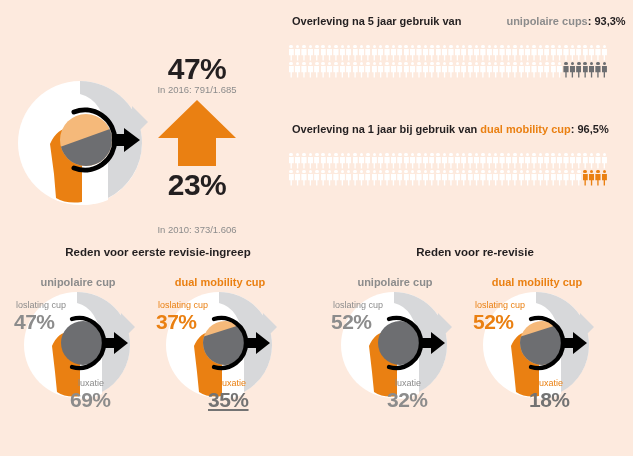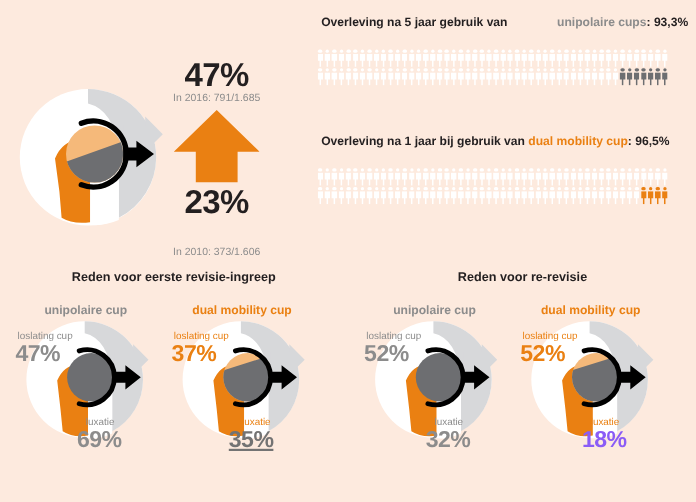--- a/index.html
+++ b/index.html
@@ -476,14 +476,14 @@
     <g clip-path="url(#bc4)">
          <rect x="22" y="8" width="62" height="70" fill="#f5b97a"></rect>
          <path d="M22 52 L92 30 L92 92 L22 92 Z" fill="#6d6e71"></path>
        </g>
     <path d="M50 29 A25 25 0 1 1 50 77" fill="none" stroke="#000000" stroke-width="4.4" stroke-linecap="round"></path>
     <path d="M106 53 L92 42 L92 48 L81 48 L81 58 L92 58 L92 64 Z" fill="#000000"></path>
   </svg></div>
     <div class="cell-label" style="left: 475px; top: 300px; color: rgb(234, 128, 18);">loslating cup</div>
     <div class="cell-pct" style="left: 473px; top: 310px; color: rgb(234, 128, 18);">52%</div>
     <div class="cell-label" style="left: 537px; top: 378px; color: rgb(234, 128, 18);">luxatie</div>
-    <div class="cell-pct" style="left: 529px; top: 388px; color: #8b5cf6;">18%</div>
+    <div class="cell-pct" style="left: 529px; top: 388px; color: #737373;">18%</div>
   </div>
 
 </body></html>

